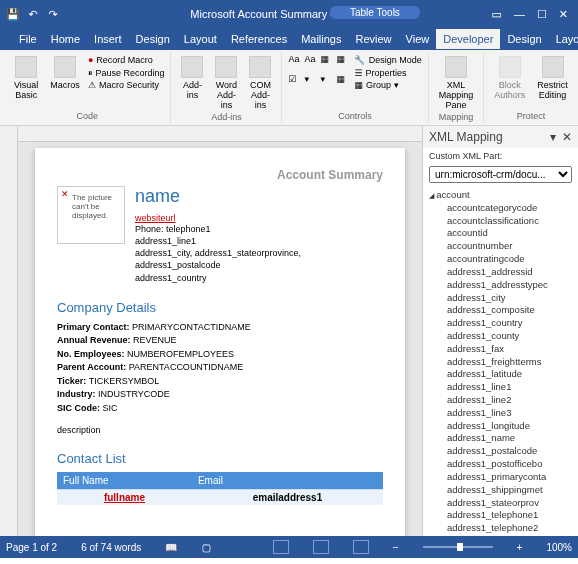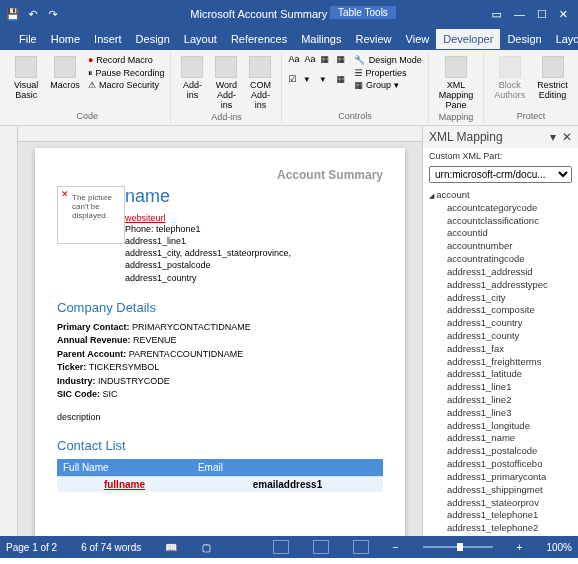--- a/index.html
+++ b/index.html
@@ -2,21 +2,21 @@
 <html><head>
 <meta charset="utf-8">
 <style>
 * { margin: 0; padding: 0; box-sizing: border-box; font-family: "Segoe UI", Arial, sans-serif; }
 body { width: 578px; height: 564px; background: #fff; overflow: hidden; font-size: 11px; }
 
 .title-bar { height: 28px; background: #2b579a; color: #fff; display: flex; align-items: center; padding: 0 4px; }
 .title-bar .qat { display: flex; gap: 2px; align-items: center; }
 .title-bar .qat-icon { width: 18px; height: 18px; display: flex; align-items: center; justify-content: center; font-size: 11px; }
 .title-bar .doc-title { flex: 1; text-align: center; font-size: 11px; }
-.title-bar .table-tools { position: absolute; left: 330px; top: 6px; font-size: 10px; background: #4472c4; padding: 1px 8px; }
+.title-bar .table-tools { position: absolute; left: 330px; top: 6px; font-size: 10px; background: #4472c4; padding: 1px 20px; border-radius: 6px; }
 .title-bar .window-controls { display: flex; gap: 12px; margin-right: 6px; }
 
 .menu-bar { height: 22px; background: #2b579a; color: #fff; display: flex; align-items: center; padding: 0 12px; font-size: 11px; }
 .menu-bar .tab { padding: 4px 7px; cursor: pointer; }
 .menu-bar .tab.active { background: #f3f3f3; color: #2b579a; }
 
 .ribbon { height: 76px; background: #f3f3f3; border-bottom: 1px solid #d4d4d4; display: flex; padding: 2px 4px; }
 .ribbon-group { border-right: 1px solid #e0e0e0; padding: 2px 6px; display: flex; flex-direction: column; align-items: center; justify-content: space-between; }
 .ribbon-group-label { font-size: 9px; color: #666; text-align: center; margin-top: auto; }
 .ribbon-group .buttons { display: flex; gap: 4px; }
@@ -24,21 +24,21 @@
 .big-btn .icon { width: 22px; height: 22px; background: #ddd; border: 1px solid #ccc; }
 .small-list { font-size: 9px; line-height: 1.4; }
 .small-list div { display: flex; gap: 3px; align-items: center; white-space: nowrap; }
 
 .workspace { display: flex; height: 410px; background: #e6e6e6; }
 .ruler-v { width: 18px; background: #f0f0f0; border-right: 1px solid #ccc; }
 .doc-area { flex: 1; overflow: auto; background: #e6e6e6; position: relative; }
 .ruler-h { height: 16px; background: #f0f0f0; border-bottom: 1px solid #ccc; margin-left: 0; }
 .page { width: 370px; min-height: 500px; background: #fff; margin: 6px auto 10px; box-shadow: 0 2px 6px rgba(0,0,0,0.25); padding: 20px 22px; }
 
-.page .header-row { display: flex; }
+.page .header-row { display: flex; gap: 10px; }
 .pic-box { width: 68px; height: 58px; border: 1px solid #ccc; font-size: 8px; padding: 6px 4px; color: #555; position: relative; }
 .pic-box::before { content: "✕"; color: #c00; position: absolute; top: 2px; left: 3px; font-size: 9px; }
 .header-text { flex: 1; }
 .acct-summary { text-align: right; color: #999; font-weight: bold; font-size: 12px; margin-bottom: 4px; }
 .name-field { color: #2e75b6; font-size: 18px; }
 .website { color: #c00; font-size: 9px; text-decoration: underline; margin-top: 6px; }
 .addr { font-size: 9px; line-height: 1.35; }
 
 .section-title { color: #2e75b6; font-size: 13px; margin: 16px 0 6px; }
 .detail-line { font-size: 9px; line-height: 1.5; }
@@ -218,20 +218,21 @@
           <div class="addr">Phone:  telephone1</div>
           <div class="addr">address1_line1</div>
           <div class="addr">address1_city,  address1_stateorprovince,</div>
           <div class="addr">address1_postalcode</div>
           <div class="addr bold">address1_country</div>
         </div>
       </div>
       <div class="section-title">Company Details</div>
       <div class="detail-line"><b>Primary Contact:</b> <span>PRIMARYCONTACTIDNAME</span></div>
       <div class="detail-line"><b>Annual Revenue:</b> <span>REVENUE</span></div>
+      <div class="detail-line"><b>No. Employees:</b> <span>NUMBEROFEMPLOYEES</span></div>
       <div class="detail-line"><b>Parent Account:</b> <span>PARENTACCOUNTIDNAME</span></div>
       <div class="detail-line"><b>Ticker:</b> <span>TICKERSYMBOL</span></div>
       <div class="detail-line"><b>Industry:</b> <span>INDUSTRYCODE</span></div>
       <div class="detail-line"><b>SIC Code:</b> <span>SIC</span></div>
       <div class="desc">description</div>
       <div class="section-title">Contact List</div>
       <table class="contact-table">
         <tbody>
             <tr>
           <th>Full Name</th>

